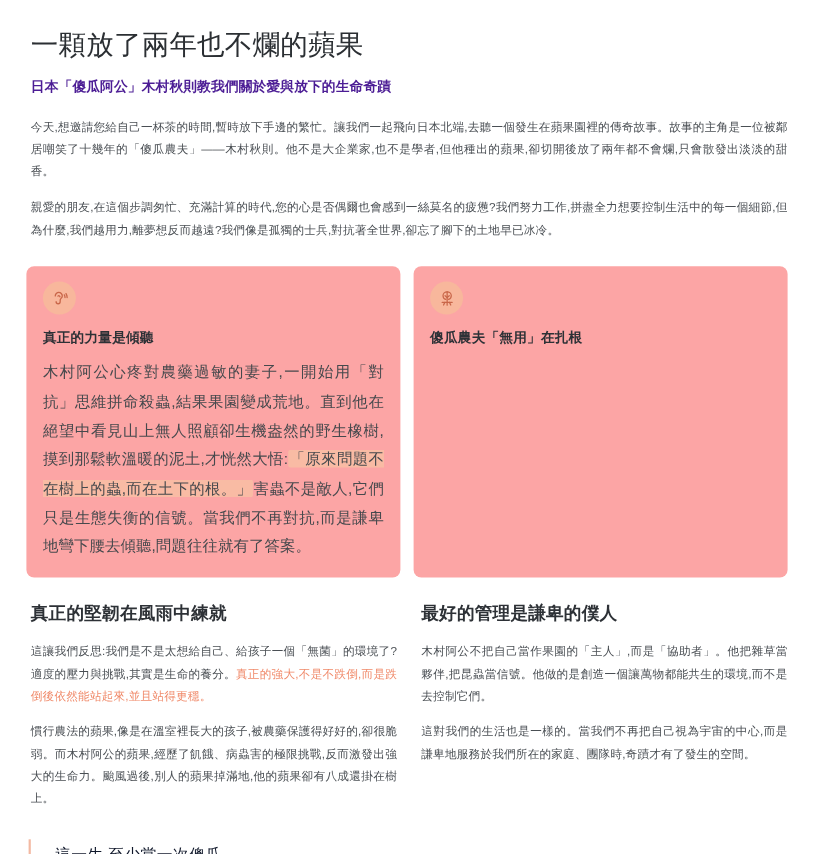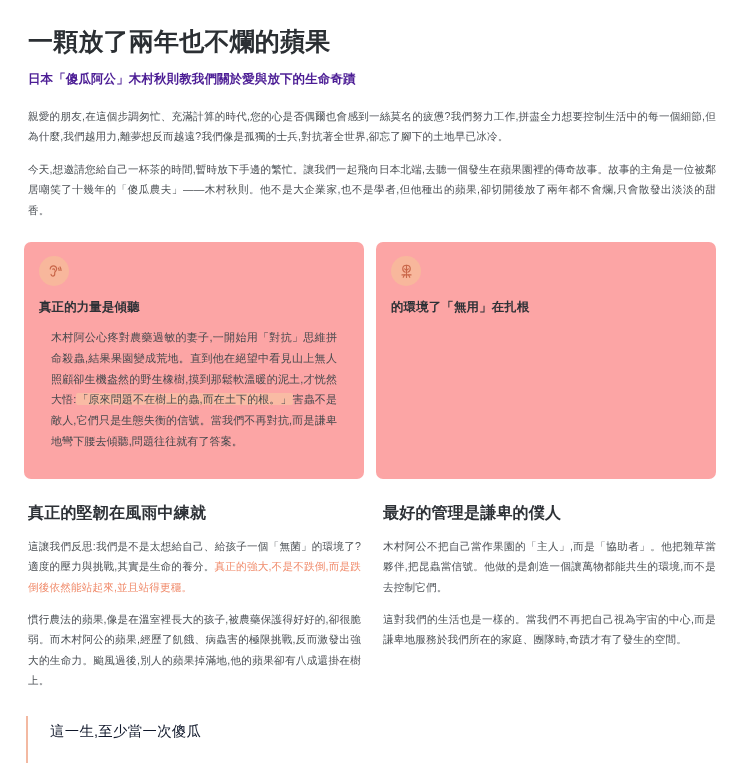--- a/index.html
+++ b/index.html
@@ -18,21 +18,21 @@
   .page {
     width: 740px;
     box-sizing: border-box;
     padding: 26px 24px 18px 24px;
   }
 
   
   .doc-title {
     font-size: 25px;
     line-height: 1.22;
-    font-weight: 700;
+    font-weight: 400;
     color: #2b2f33;
     letter-spacing: 0.2px;
     margin: 0 0 14px 4px;
   }
   .doc-subtitle {
     font-size: 12.5px;
     font-weight: 700;
     color: #4c1d95;
     letter-spacing: 0.1px;
     margin: 0 0 18px 4px;
@@ -80,25 +80,25 @@
   .card-icon svg { display: block; }
   .card-title {
     font-size: 12.4px;
     font-weight: 700;
     color: #2d3136;
     letter-spacing: 0.2px;
     margin: 0 0 10px 0;
     line-height: 1.3;
   }
   .card-text {
-    font-size: 11px;
+    font-size: 14px;
     line-height: 1.88;
     color: #46494d;
     letter-spacing: 0.1px;
-    margin: 12px;
+    margin: 0;
     text-align: justify;
   }
   .hl {
     background: #f9bba4;
     border-radius: 2px;
     padding: 0 1px;
   }
 
   
   .two-col {
@@ -136,22 +136,22 @@
 </style>
 </head>
 <body>
 
 <div class="page">
 
   <h1 class="doc-title">一顆放了兩年也不爛的蘋果</h1>
   <div class="doc-subtitle">日本「傻瓜阿公」木村秋則教我們關於愛與放下的生命奇蹟</div>
 
   <div class="intro">
+    <p class="body-p">今天,想邀請您給自己一杯茶的時間,暫時放下手邊的繁忙。讓我們一起飛向日本北端,去聽一個發生在蘋果園裡的傳奇故事。故事的主角是一位被鄰居嘲笑了十幾年的「傻瓜農夫」——木村秋則。他不是大企業家,也不是學者,但他種出的蘋果,卻切開後放了兩年都不會爛,只會散發出淡淡的甜香。</p>
     <p class="body-p">親愛的朋友,在這個步調匆忙、充滿計算的時代,您的心是否偶爾也會感到一絲莫名的疲憊?我們努力工作,拼盡全力想要控制生活中的每一個細節,但為什麼,我們越用力,離夢想反而越遠?我們像是孤獨的士兵,對抗著全世界,卻忘了腳下的土地早已冰冷。</p>
-    <p class="body-p">今天,想邀請您給自己一杯茶的時間,暫時放下手邊的繁忙。讓我們一起飛向日本北端,去聽一個發生在蘋果園裡的傳奇故事。故事的主角是一位被鄰居嘲笑了十幾年的「傻瓜農夫」——木村秋則。他不是大企業家,也不是學者,但他種出的蘋果,卻切開後放了兩年都不會爛,只會散發出淡淡的甜香。</p>
   </div>
 
   <div class="card-row">
 
     <div class="card">
       <div class="card-icon">
         <svg width="17" height="17" viewBox="0 0 24 24" fill="none" stroke="#c9674a" stroke-width="1.7" stroke-linecap="round" stroke-linejoin="round">
           <path d="M6 8.5a4.5 4.5 0 1 1 9 0c0 2.2-1.6 3-2.3 4.1-.6.9-.4 2.2-.4 3.1 0 1.5-1 2.8-2.6 2.8-1.5 0-2.6-1.1-2.6-2.6"></path>
           <path d="M9.4 8.7a1.5 1.5 0 0 1 2.6 1"></path>
           <path d="M17.6 7.2c.6 1 .9 2.1.9 3.3"></path>
@@ -169,21 +169,21 @@
           <path d="M12 3.2c3 0 5.3 2.2 5.3 5 0 2.3-1.5 4.2-3.6 4.8"></path>
           <path d="M12 3.6v13"></path>
           <path d="M12 10.5 9.3 8.2"></path>
           <path d="M12 10.5l2.7-2.3"></path>
           <path d="M5.6 16.8h12.8"></path>
           <path d="M9 16.8l-1.6 3.4"></path>
           <path d="M15 16.8l1.6 3.4"></path>
           <path d="M12 16.8v3.6"></path>
         </svg>
       </div>
-      <div class="card-title">的環境了「無用」在扎根</div>
+      <div class="card-title">傻瓜農夫「無用」在扎根</div>
     </div>
 
 
   </div>
 
   <div class="two-col">
 
     <div class="col">
       <h2 class="sec-title">真正的堅韌在風雨中練就</h2>
       <p class="body-p"><span>這讓我們反思:我們是不是太想給自己、給孩子一個「無菌」的環境了?適度的壓力與挑戰,其實是生命的養分。</span><span class="accent-text">真正的強大,不是不跌倒,而是跌倒後依然能站起來,並且站得更穩。</span></p>

